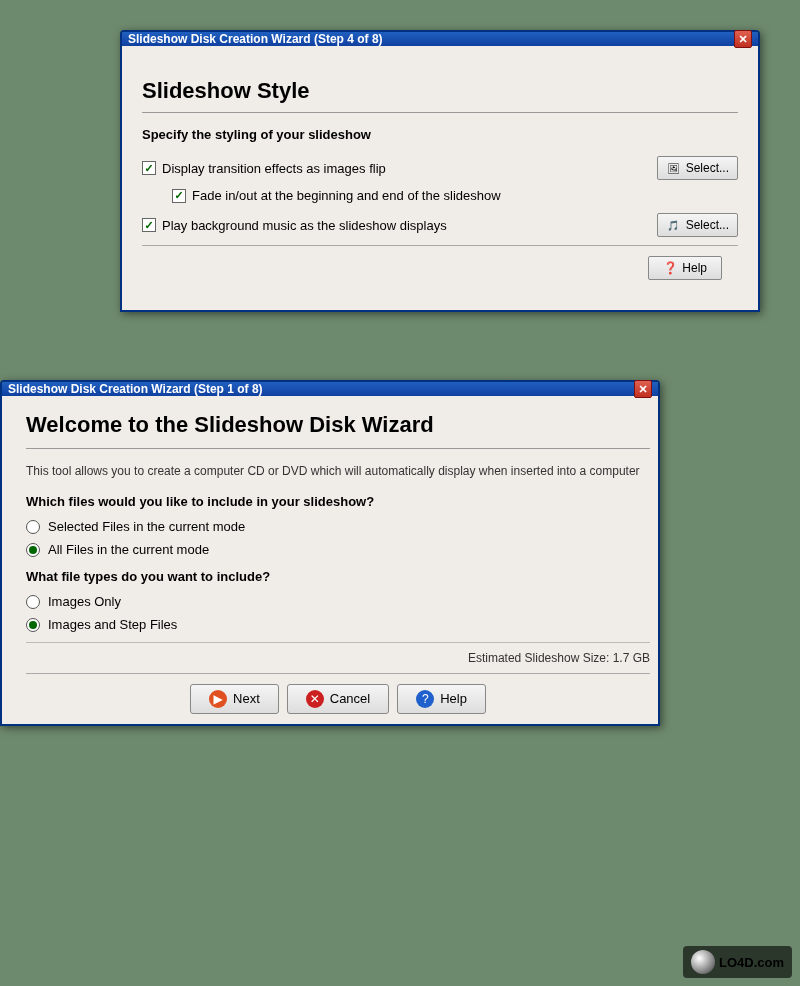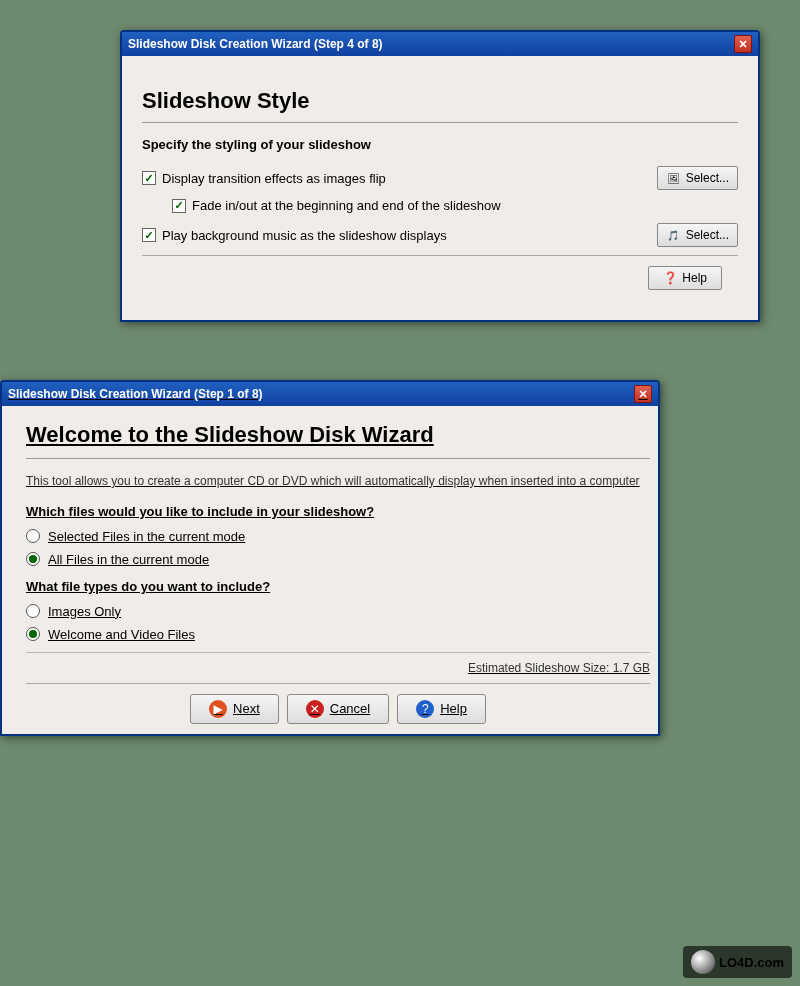--- a/index.html
+++ b/index.html
@@ -23,21 +23,21 @@
     }
 
     .title-bar {
       background: linear-gradient(to bottom, #2060c0, #1040a0);
       color: white;
       padding: 4px 6px;
       display: flex;
       align-items: center;
       justify-content: space-between;
       border-radius: 2px 2px 0 0;
-      height: 24px;
+      height: 14px;
     }
 
     .title-bar-text {
       font-size: 12px;
       font-weight: bold;
       color: white;
     }
 
     .close-btn {
       width: 18px;
@@ -167,21 +167,20 @@
       display: flex;
       align-items: center;
       gap: 4px;
     }
 
     
     .window-front {
       top: 380px;
       left: 0px;
       width: 660px;
-      text-decoration: underline;
     }
 
     .window-front .window-body {
       padding: 16px 8px 0 24px;
     }
 
     .page-title-large {
       font-size: 22px;
       font-weight: bold;
       color: #000;
@@ -202,21 +201,21 @@
     }
 
     .question-bold {
       font-weight: bold;
       font-size: 13px;
       margin-bottom: 10px;
     }
 
     .radio-row {
       display: flex;
-      align-items: center;
+      align-items: flex-end;
       gap: 8px;
       margin-bottom: 8px;
       font-size: 13px;
     }
 
     .radio-circle {
       width: 14px;
       height: 14px;
       border-radius: 50%;
       border: 1px solid #555;
@@ -400,21 +399,21 @@
 
     <div class="question-bold" style="margin-top:12px;">What file types do you want to include?</div>
 
     <div class="radio-row">
       <div class="radio-circle"></div>
       <span>Images Only</span>
     </div>
 
     <div class="radio-row">
       <div class="radio-circle selected"></div>
-      <span>Welcome and Video Files</span>
+      <span>Images and Step Files</span>
     </div>
 
     <div class="estimated-size">Estimated Slideshow Size: 1.7 GB</div>
 
     <div class="front-bottom">
       <button class="btn-next">
         <span class="btn-icon-circle btn-icon-next">▶</span>
         <span>Next</span>
       </button>
       <button class="btn-next">

